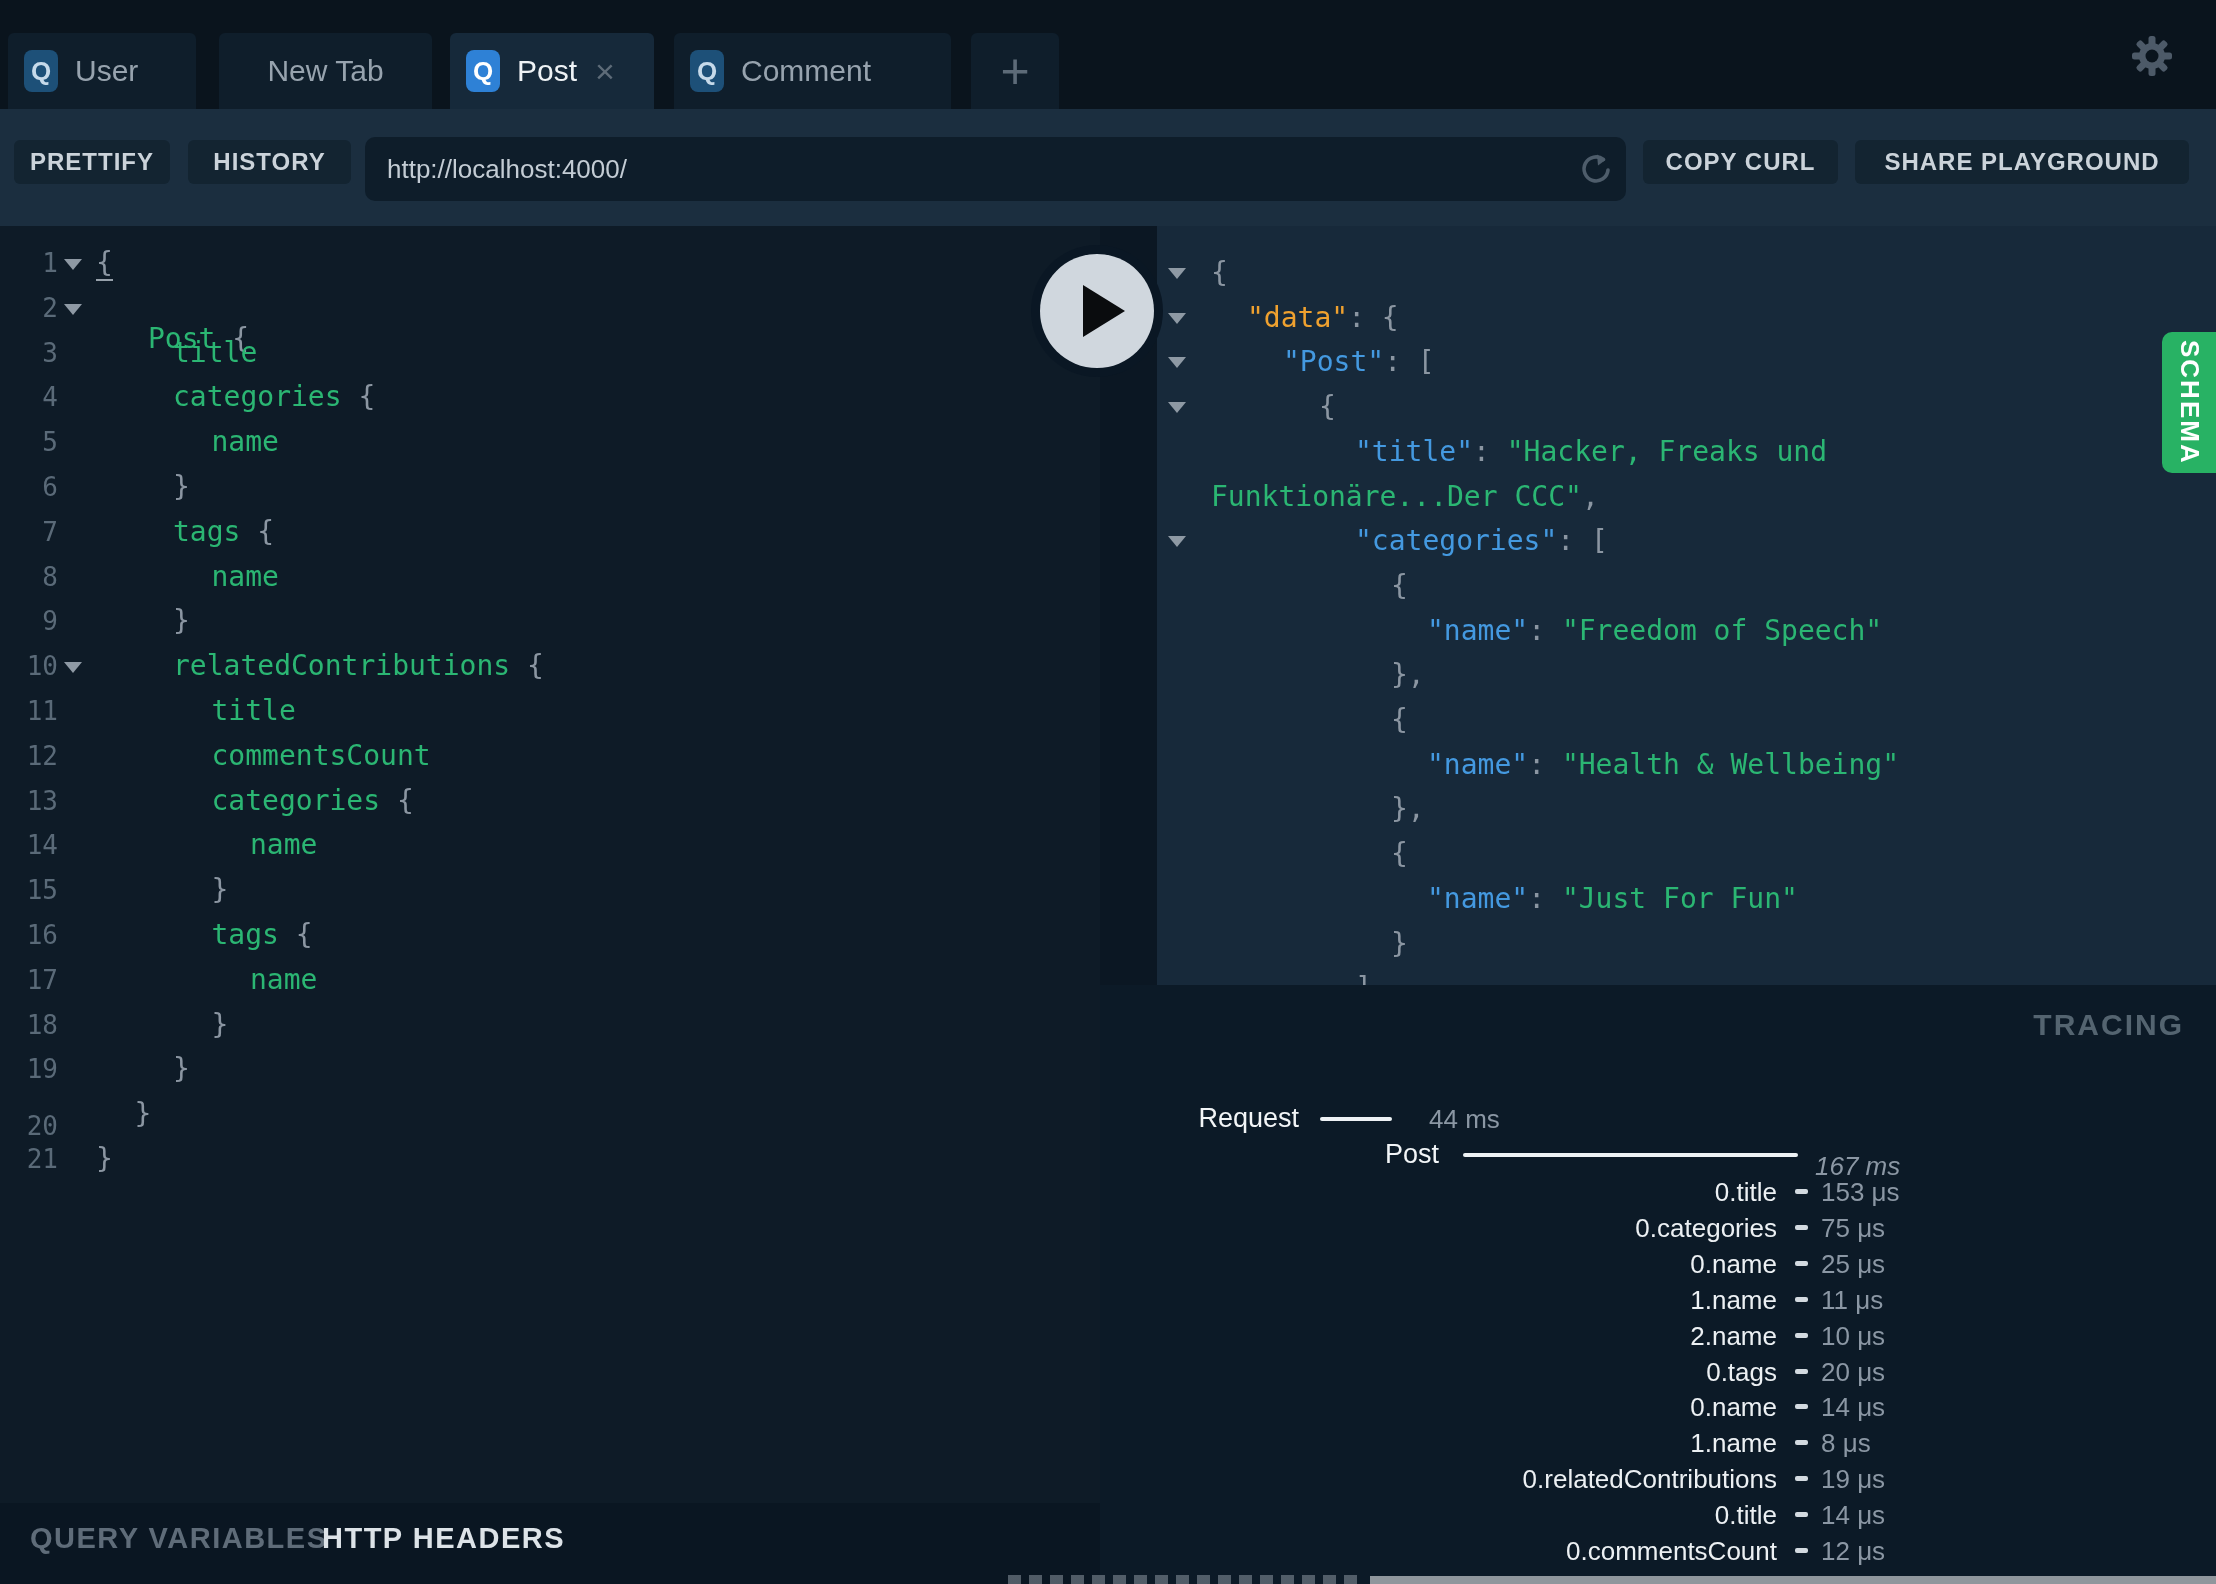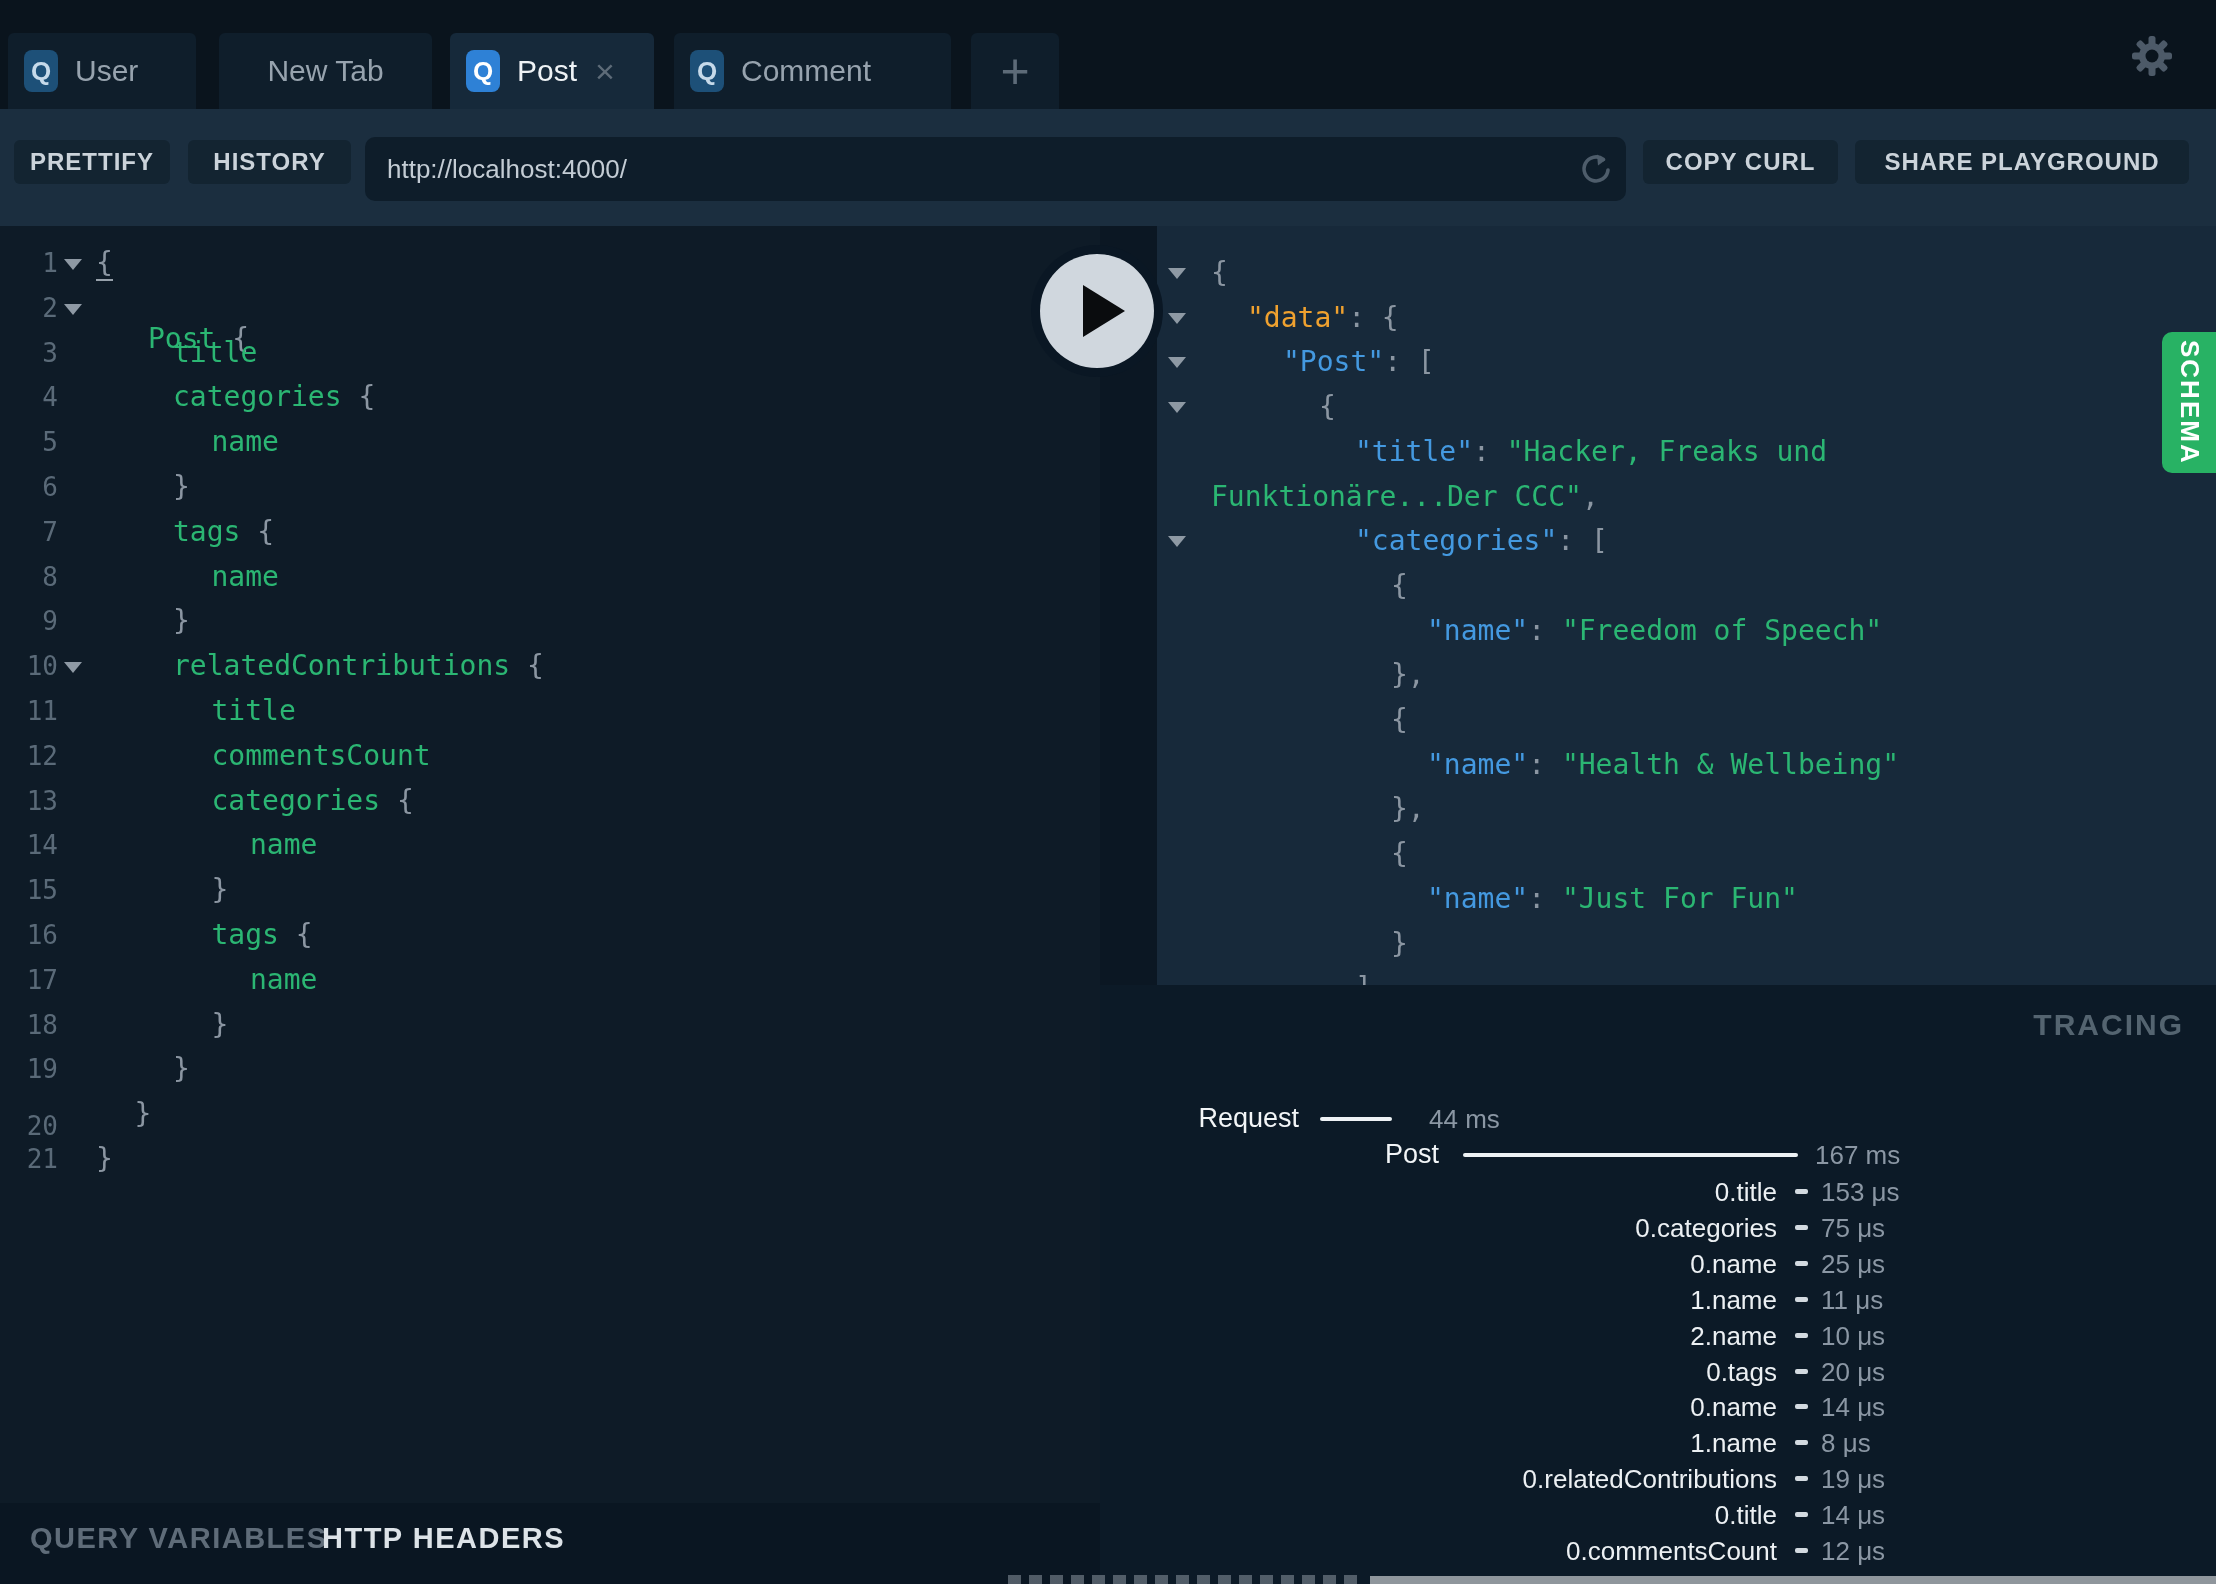--- a/index.html
+++ b/index.html
@@ -239,21 +239,21 @@
 
 <div id="schema-tab" class="abs">SCHEMA</div>
 
 <div id="tracing-pane" class="abs">
   <div id="tracing-title">TRACING</div>
 <div class="trlabel big" style="right: 917px; top: 116px;">Request</div>
     <div class="trbar" style="left: 220px; top: 132px; width: 72px;"></div>
     <div class="trtime" style="left: 329px; top: 119px;">44 ms</div>
     <div class="trlabel big" style="right: 777px; top: 152px;">Post</div>
     <div class="trbar" style="left: 363px; top: 168px; width: 335px;"></div>
-    <div class="trtime" style="left: 715px; top: 155px;">167 ms</div>
+    <div class="trtime" style="left: 715px; top: 166px; font-style: italic;">167 ms</div>
     <div class="trlabel" style="right: 439px; top: 190px;">0.title</div>
     <div class="trdash" style="left: 695px; top: 204px;"></div>
     <div class="trtime" style="left: 721px; top: 192px;">153 μs</div>
     <div class="trlabel" style="right: 439px; top: 225.9px;">0.categories</div>
     <div class="trdash" style="left: 695px; top: 239.9px;"></div>
     <div class="trtime" style="left: 721px; top: 227.9px;">75 μs</div>
     <div class="trlabel" style="right: 439px; top: 261.8px;">0.name</div>
     <div class="trdash" style="left: 695px; top: 275.8px;"></div>
     <div class="trtime" style="left: 721px; top: 263.8px;">25 μs</div>
     <div class="trlabel" style="right: 439px; top: 297.7px;">1.name</div>

